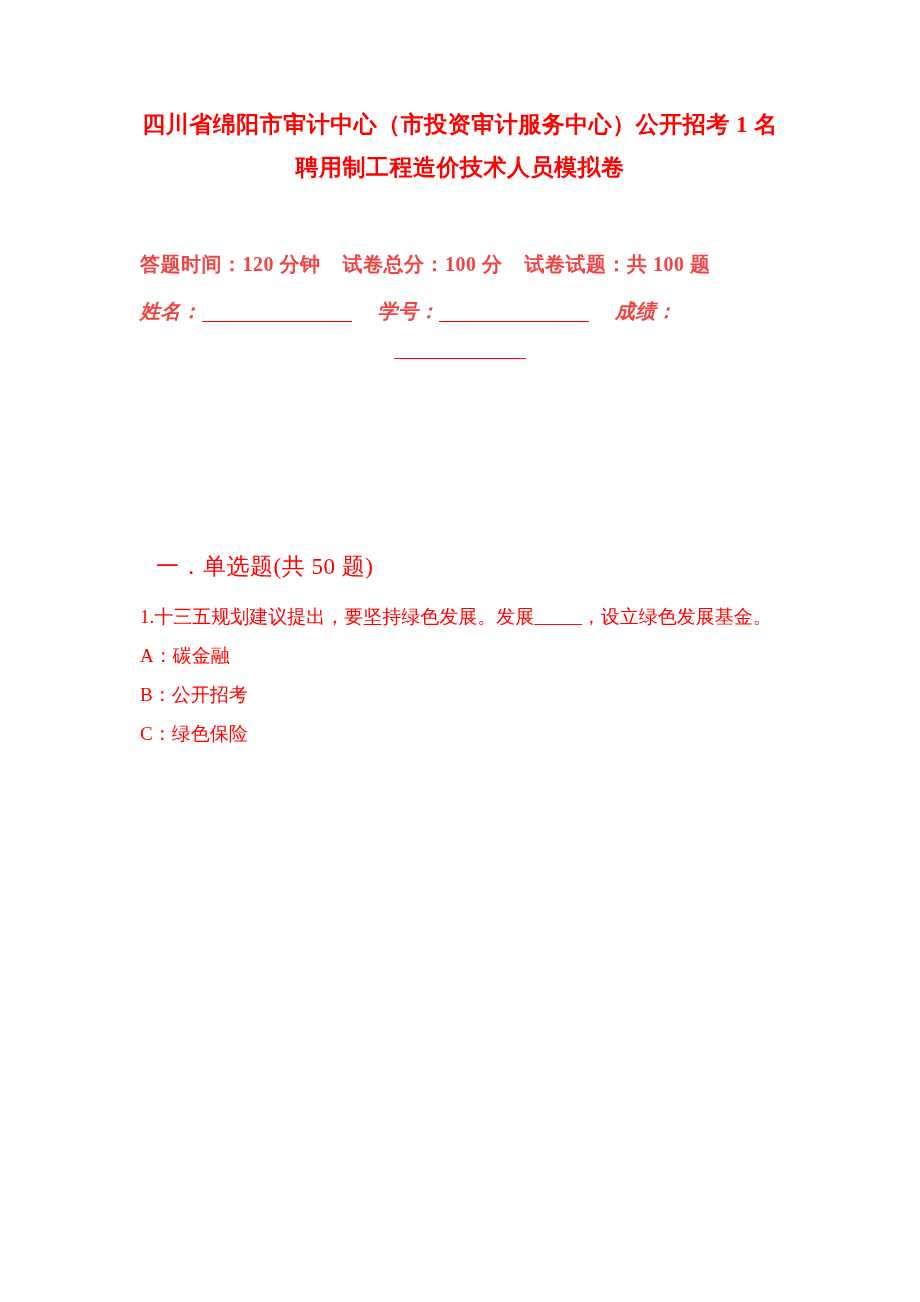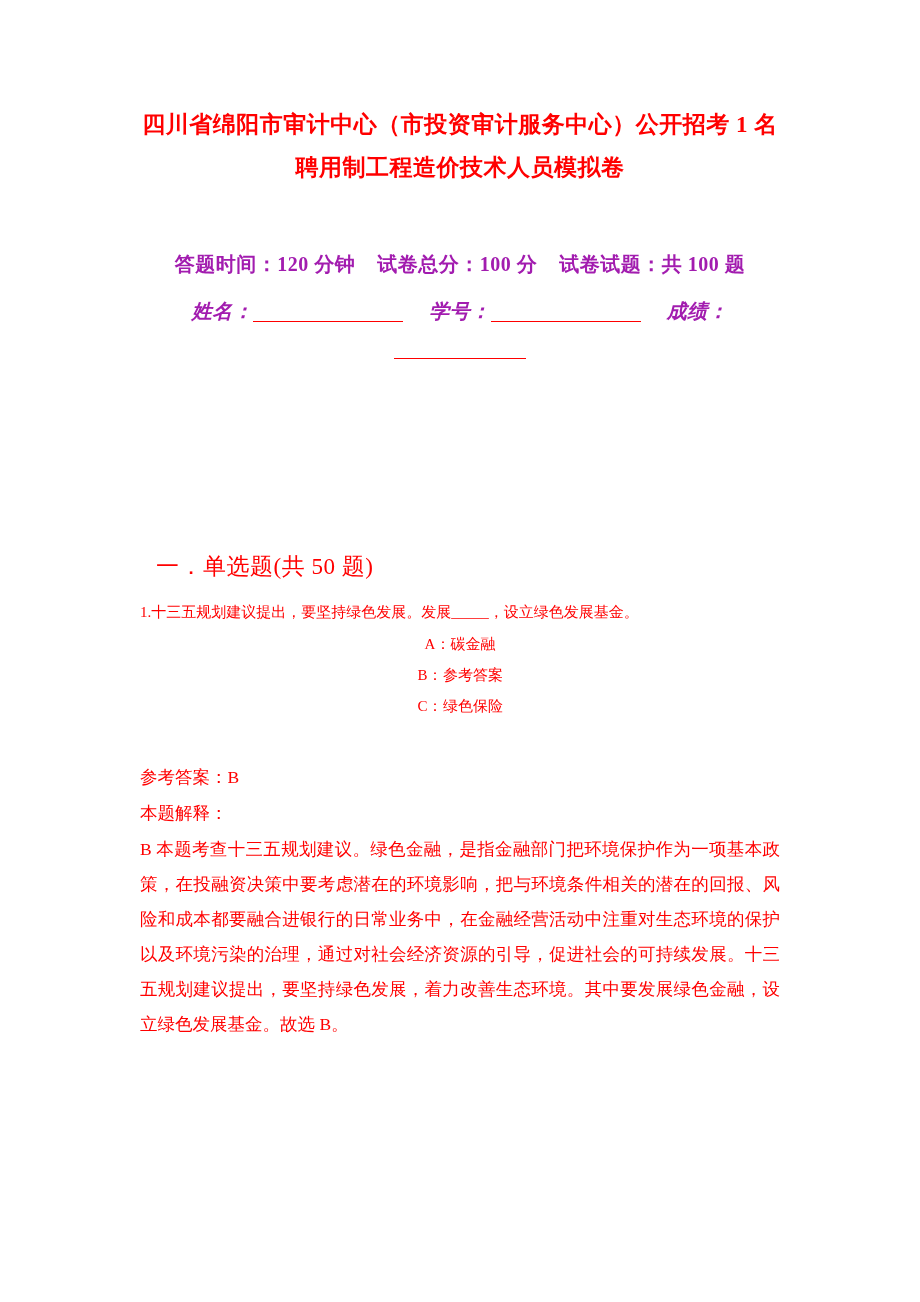--- a/index.html
+++ b/index.html
@@ -26,24 +26,24 @@
     margin: 0;
     padding-top: 104px;
     font-size: 23px;
     font-weight: bold;
     line-height: 1.85;
     text-align: center;
     color: #ff0000;
     letter-spacing: 0.5px;
   }
   .meta-line {
-    text-align: center;
+    text-align: left;
     font-size: 20px;
     font-weight: bold;
-    color: #a21caf;
+    color: #ef4444;
     letter-spacing: 0.5px;
   }
   .meta-row-1 {
     margin-top: 62px;
   }
   .meta-row-1 .sep {
     display: inline-block;
     width: 22px;
   }
   .meta-row-2 {
@@ -70,32 +70,31 @@
   .section-heading {
     margin: 16px;
     padding-top: 176px;
     font-size: 23px;
     font-weight: normal;
     color: #ff0000;
     letter-spacing: 0.5px;
   }
   .question {
     margin-top: 6px;
-    font-size: 15px;
+    font-size: 19px;
     line-height: 1.95;
     color: #ff0000;
   }
   .q-stem {
     margin: 0 0 2px 0;
   }
   .q-option {
     margin: 0;
     padding-left: 0;
     line-height: 2.05;
-    text-align: center;
   }
   .q-option .opt-key {
     display: inline-block;
     min-width: 26px;
   }
   .answer-block {
     margin-top: 38px;
     font-size: 17.5px;
     line-height: 1.95;
     color: #ff0000;
@@ -134,26 +133,21 @@
   </div>
 
   <h2 class="section-heading">一．单选题(共 50 题)</h2>
 
   <div class="question">
     <p class="q-stem">1.十三五规划建议提出，要坚持绿色发展。发展_____，设立绿色发展基金。</p>
     <p class="q-option">
       <span class="opt-key">A：</span><span>碳金融</span>
     </p>
     <p class="q-option">
-      <span class="opt-key">B：</span><span>参考答案</span>
+      <span class="opt-key">B：</span><span>公开招考</span>
     </p>
     <p class="q-option">
       <span class="opt-key">C：</span><span>绿色保险</span>
     </p>
   </div>
 
-  <div class="answer-block">
-    <p class="answer-line">参考答案：B</p>
-    <p class="explain-label">本题解释：</p>
-    <p class="explain-body">B 本题考查十三五规划建议。绿色金融，是指金融部门把环境保护作为一项基本政策，在投融资决策中要考虑潜在的环境影响，把与环境条件相关的潜在的回报、风险和成本都要融合进银行的日常业务中，在金融经营活动中注重对生态环境的保护以及环境污染的治理，通过对社会经济资源的引导，促进社会的可持续发展。十三五规划建议提出，要坚持绿色发展，着力改善生态环境。其中要发展绿色金融，设立绿色发展基金。故选 B。</p>
-  </div>
 
 </div>
 
 </body></html>

